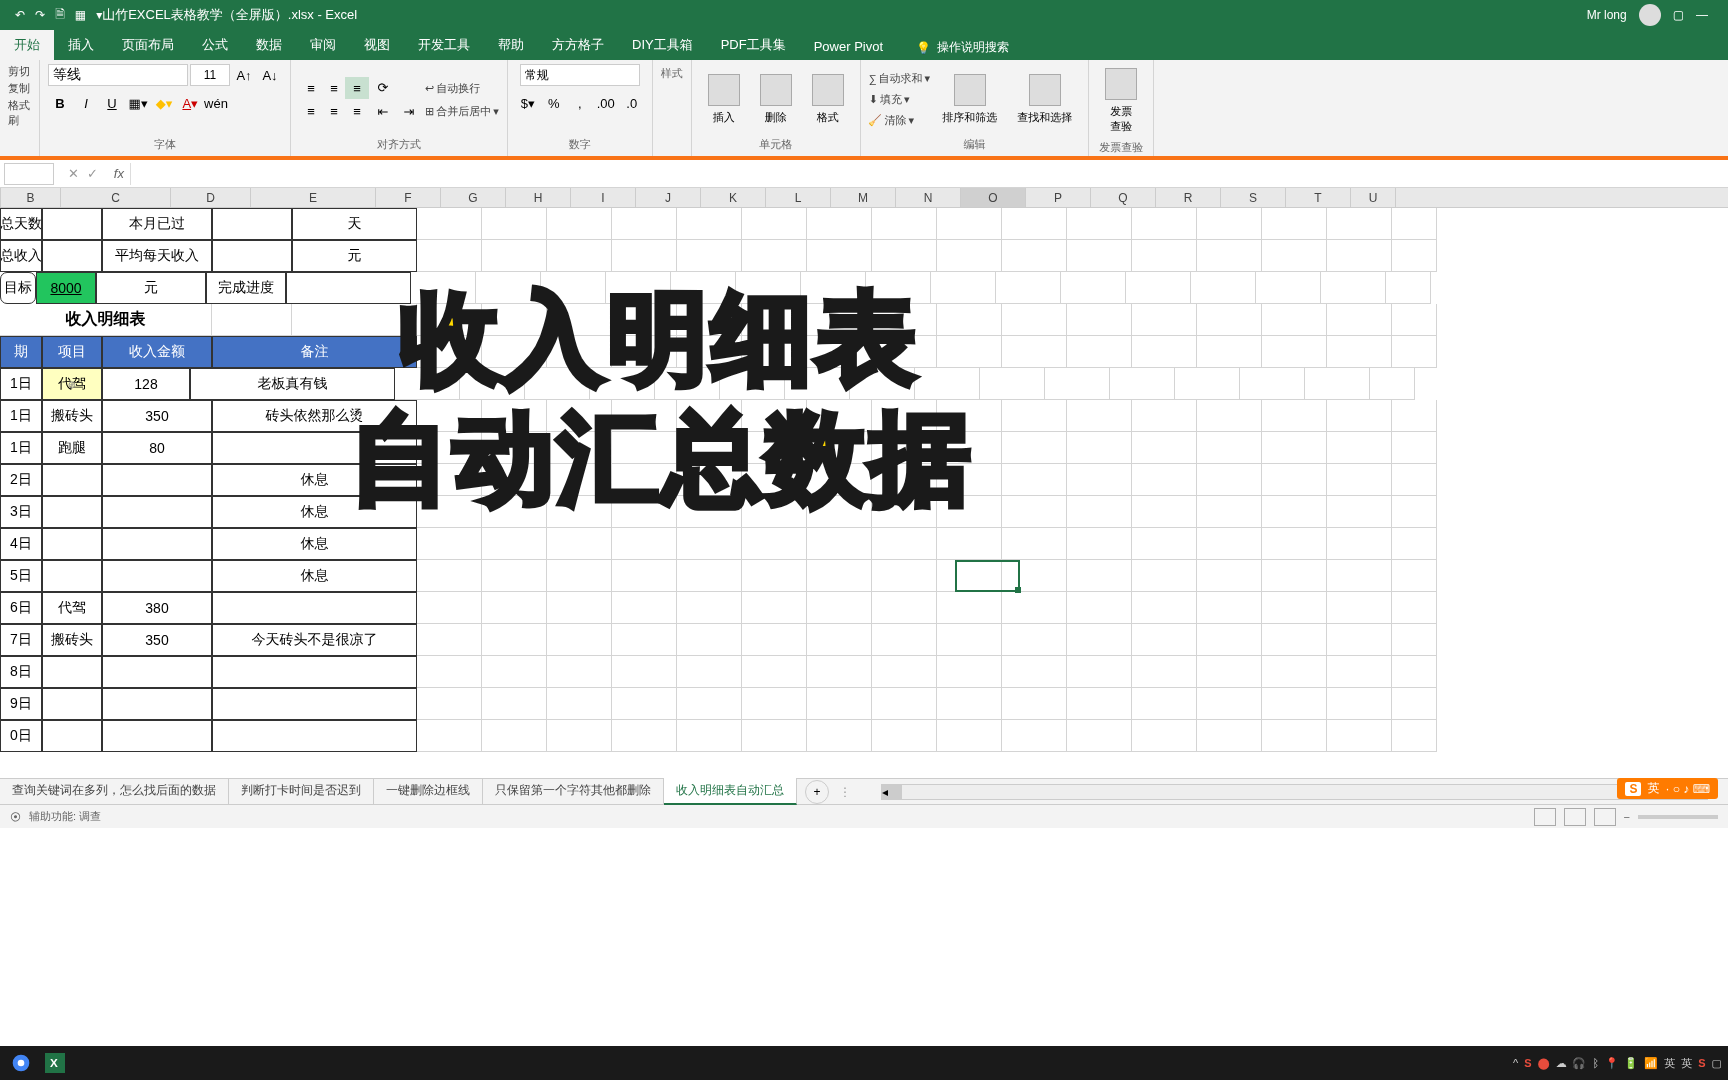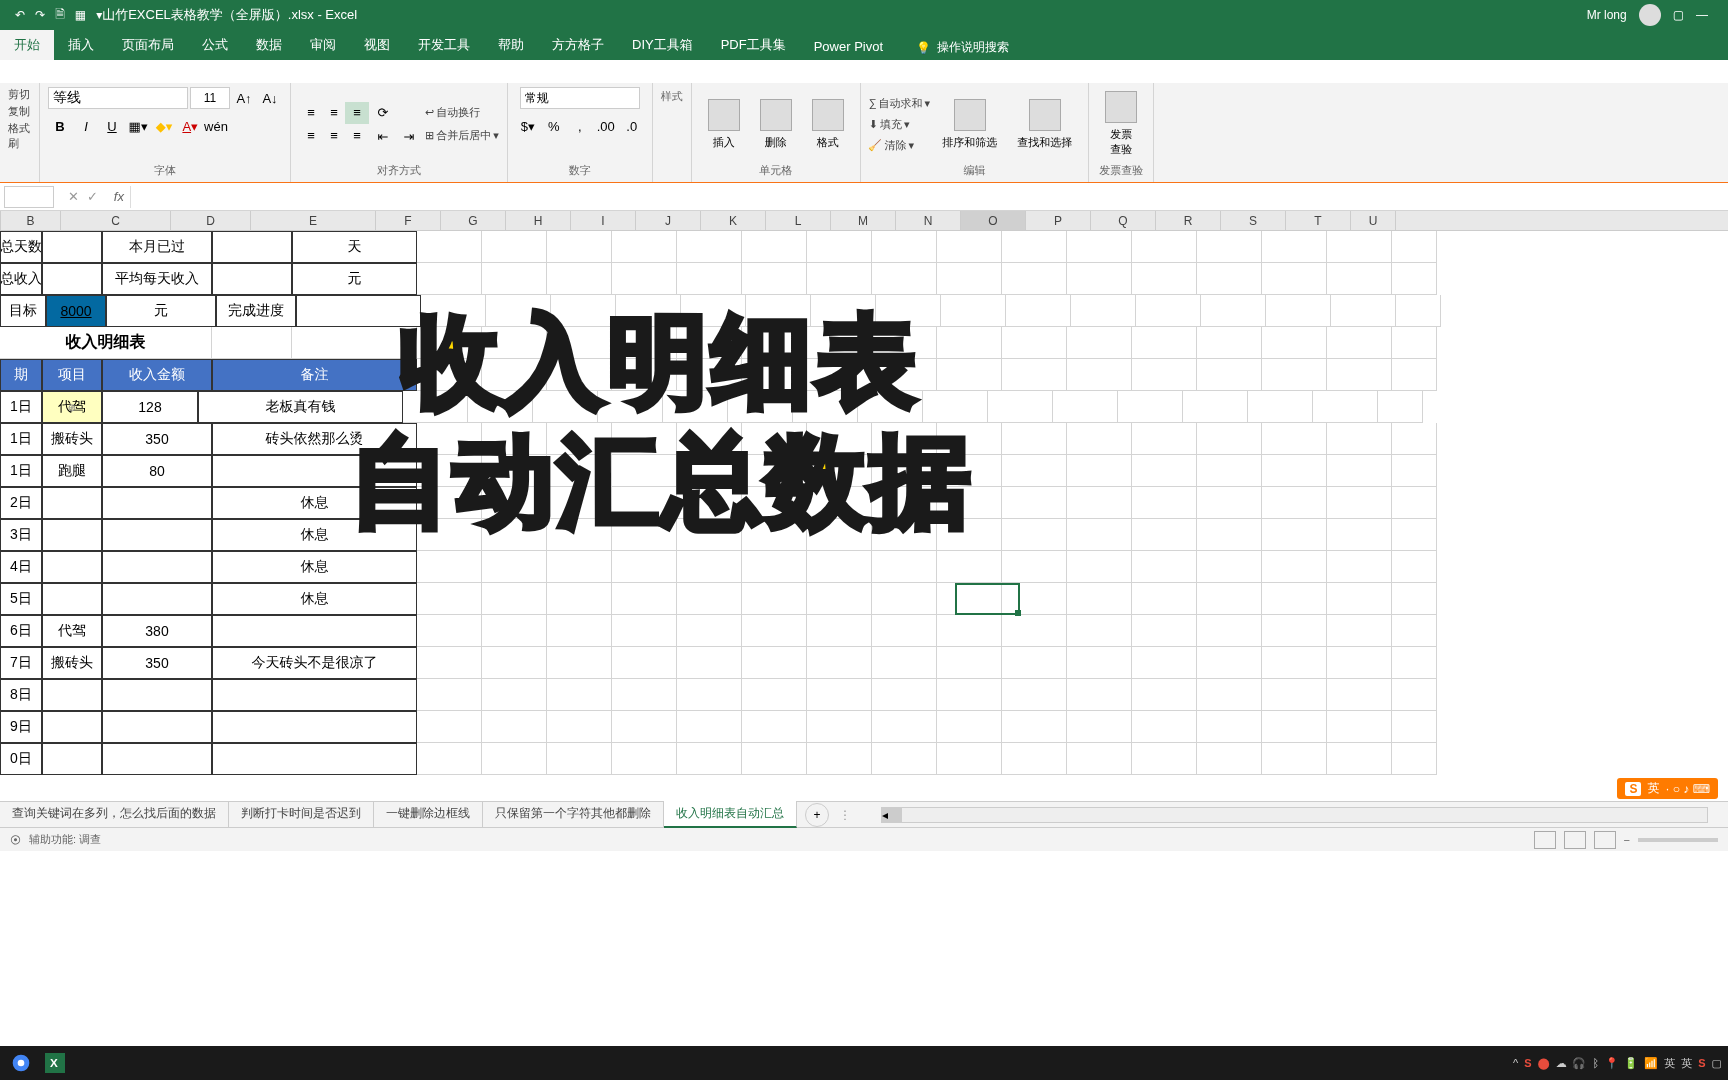--- a/index.html
+++ b/index.html
@@ -9,21 +9,21 @@
     .titlebar-left { display: flex; gap: 10px; padding-left: 15px; align-items: center; }
     .titlebar-center { flex: 1; text-align: left; font-size: 13px; }
     .titlebar-right { display: flex; align-items: center; gap: 12px; padding-right: 20px; }
     .avatar { width: 22px; height: 22px; border-radius: 50%; background: #ddd; }
     
     .ribbon-tabs { background: #217346; height: 30px; display: flex; align-items: flex-end; padding-left: 0; }
     .ribbon-tab { padding: 6px 14px; color: #fff; font-size: 13px; cursor: pointer; }
     .ribbon-tab.active { background: #f3f3f3; color: #217346; }
     .tell-me { display: flex; align-items: center; color: #fff; font-size: 12px; margin-left: 15px; gap: 6px; padding: 4px; }
     
-    .ribbon { background: #f3f3f3; height: 100px; display: flex; border-bottom: 1px solid #f97316; margin-top: 23px; }
+    .ribbon { background: #f3f3f3; height: 100px; display: flex; border-bottom: 4px solid #f97316; }
     .ribbon-group { border-right: 1px solid #d4d4d4; padding: 4px 8px; display: flex; flex-direction: column; justify-content: space-between; }
     .ribbon-group-label { text-align: center; font-size: 11px; color: #666; padding-top: 2px; }
     .ribbon-content { flex: 1; display: flex; gap: 4px; align-items: center; }
     .ribbon-col { display: flex; flex-direction: column; gap: 2px; font-size: 12px; }
     .font-select { width: 140px; height: 22px; border: 1px solid #ccc; background: #fff; font-size: 14px; padding: 0 4px; }
     .size-select { width: 40px; height: 22px; border: 1px solid #ccc; background: #fff; font-size: 12px; text-align: center; }
     .ribbon-btn { width: 24px; height: 22px; display: inline-flex; align-items: center; justify-content: center; font-size: 13px; cursor: pointer; }
     .ribbon-btn-lg { display: flex; flex-direction: column; align-items: center; gap: 4px; padding: 4px 8px; font-size: 11px; cursor: pointer; }
     .ribbon-btn-lg svg, .ribbon-btn-lg .icon-box { width: 32px; height: 32px; }
     .number-select { width: 120px; height: 22px; border: 1px solid #ccc; background: #fff; font-size: 12px; padding: 0 4px; }
@@ -39,21 +39,21 @@
     .sheet-area { position: relative; height: 590px; overflow: hidden; }
     .col-headers { display: flex; height: 20px; background: #e8e8e8; border-bottom: 1px solid #ccc; position: sticky; top: 0; }
     .corner { width: 0px; border-right: 1px solid #ccc; background: #e8e8e8; }
     .col-h { border-right: 1px solid #ccc; text-align: center; font-size: 12px; line-height: 20px; color: #444; }
     .col-h.sel { background: #d0d0d0; }
     
     .grid-rows { position: relative; }
     .grid-row { display: flex; height: 32px; }
     .cell { border-right: 1px solid #d4d4d4; border-bottom: 1px solid #d4d4d4; font-size: 14px; display: flex; align-items: center; justify-content: center; padding: 0 4px; overflow: hidden; white-space: nowrap; }
     .cell.thick { border: 1px solid #333; }
-    .cell.yellow { background: #0369a1; text-decoration: underline; }
+    .cell.yellow { background: #22c55e; text-decoration: underline; }
     .cell.blue-hdr { background: #4472c4; color: #fff; font-size: 14px; }
     .cell.title { font-size: 16px; font-weight: bold; }
     .cell.highlight { background: #ffffc0; position: relative; }
     .cursor-mark { position: absolute; font-size: 10px; color: #888; }
     
     .selected-cell { position: absolute; border: 2px solid #217346; pointer-events: none; }
     .selected-cell::after { content: ''; position: absolute; right: -3px; bottom: -3px; width: 6px; height: 6px; background: #217346; }
     
     .overlay-text { position: absolute; font-weight: 900; font-size: 100px; color: #ffd800; -webkit-text-stroke: 6px #1a1a1a; text-stroke: 6px #1a1a1a; line-height: 1.1; letter-spacing: 4px; pointer-events: none; z-index: 10; }
     
@@ -327,21 +327,21 @@
         <div class="cell" style="width: 65px;"></div>
         <div class="cell" style="width: 65px;"></div>
         <div class="cell" style="width: 65px;"></div>
         <div class="cell" style="width: 65px;"></div>
         <div class="cell" style="width: 65px;"></div>
         <div class="cell" style="width: 65px;"></div>
         <div class="cell" style="width: 65px;"></div>
         <div class="cell" style="width: 45px;"></div>
       </div>
       <div class="grid-row" style="height: 32px;">
-        <div class="cell thick" style="width: 46px;">目标</div>
+        <div class="cell thick" style="width: 36px; border-radius: 7px;">目标</div>
         <div class="cell thick yellow" style="width: 60px;">8000</div>
         <div class="cell thick" style="width: 110px;">元</div>
         <div class="cell thick" style="width: 80px;">完成进度</div>
         <div class="cell thick" style="width: 125px;"></div>
         <div class="cell" style="width: 65px;"></div>
         <div class="cell" style="width: 65px;"></div>
         <div class="cell" style="width: 65px;"></div>
         <div class="cell" style="width: 65px;"></div>
         <div class="cell" style="width: 65px;"></div>
         <div class="cell" style="width: 65px;"></div>
@@ -395,21 +395,21 @@
         <div class="cell" style="width: 65px;"></div>
         <div class="cell" style="width: 65px;"></div>
         <div class="cell" style="width: 65px;"></div>
         <div class="cell" style="width: 65px;"></div>
         <div class="cell" style="width: 65px;"></div>
         <div class="cell" style="width: 45px;"></div>
       </div>
       <div class="grid-row" style="height: 32px;">
         <div class="cell thick" style="width: 42px;">1日</div>
         <div class="cell thick highlight" style="width: 60px;">代驾<span class="cursor-mark">⊕</span></div>
-        <div class="cell thick" style="width: 96px;">128</div>
+        <div class="cell thick" style="width: 88px;">128</div>
         <div class="cell thick" style="width: 205px;">老板真有钱</div>
         <div class="cell" style="width: 65px;"></div>
         <div class="cell" style="width: 65px;"></div>
         <div class="cell" style="width: 65px;"></div>
         <div class="cell" style="width: 65px;"></div>
         <div class="cell" style="width: 65px;"></div>
         <div class="cell" style="width: 65px;"></div>
         <div class="cell" style="width: 65px;"></div>
         <div class="cell" style="width: 65px;"></div>
         <div class="cell" style="width: 65px;"></div>

